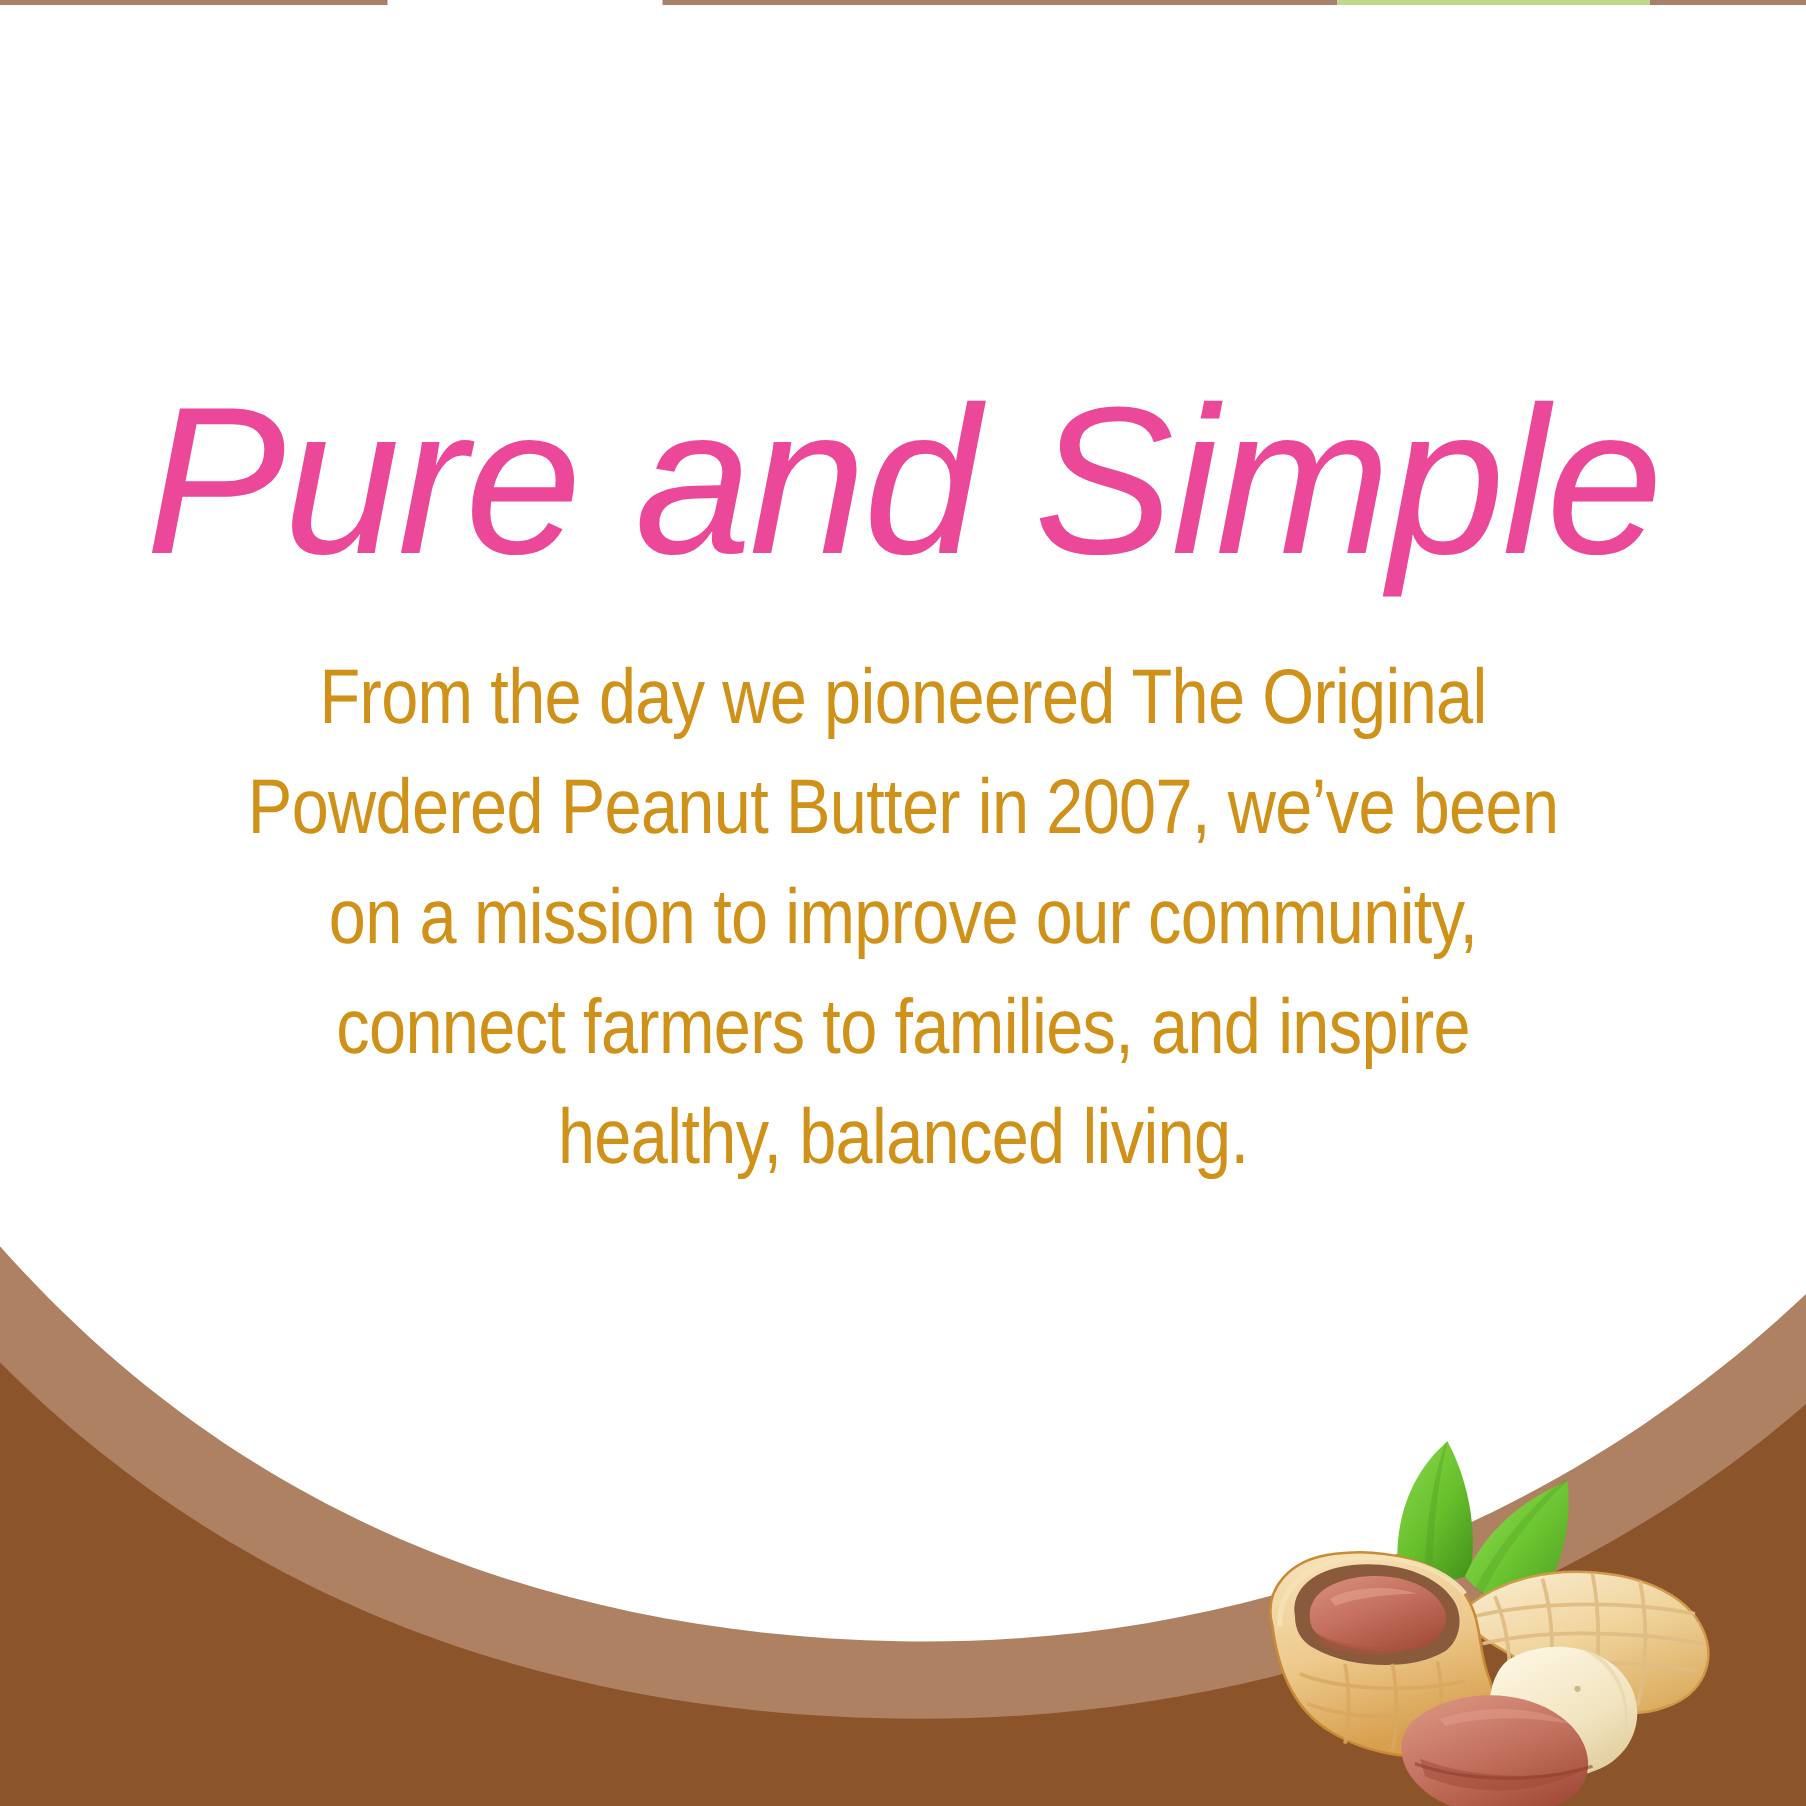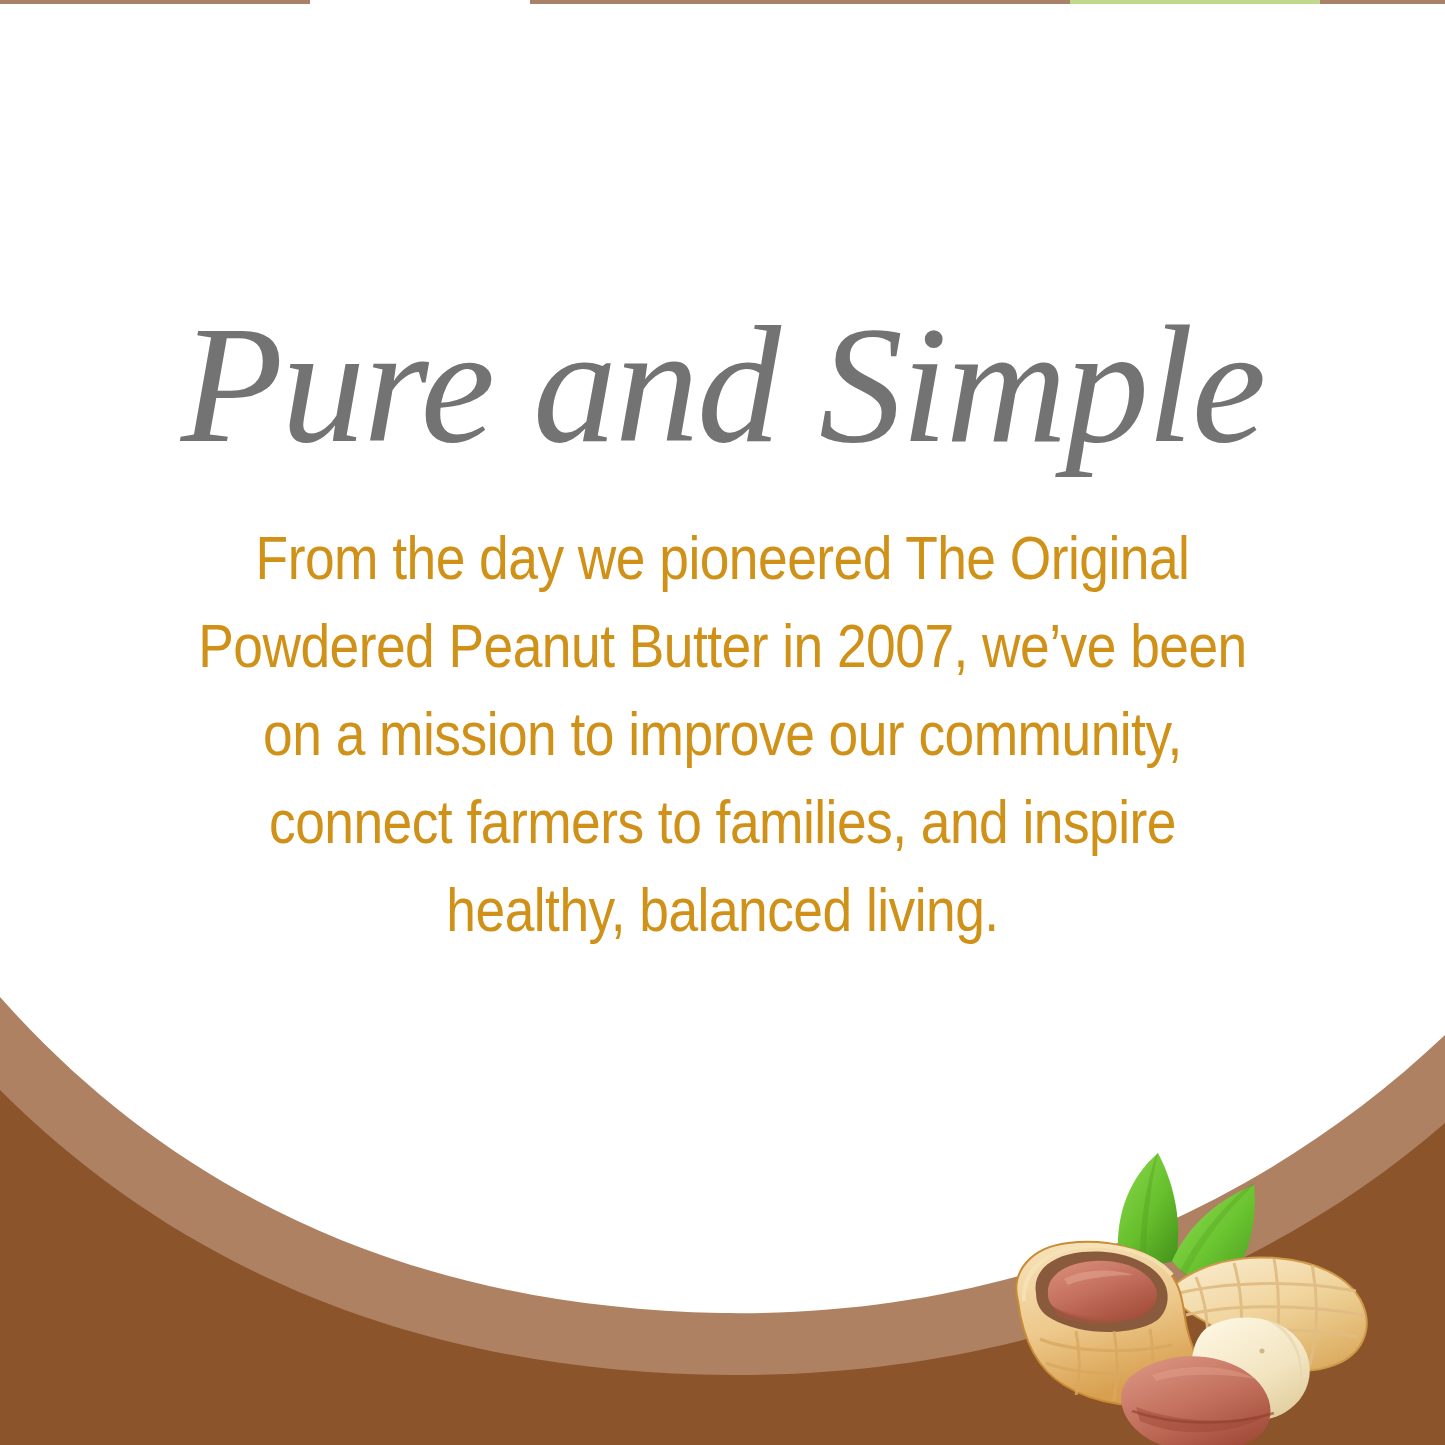--- a/index.html
+++ b/index.html
@@ -74,27 +74,27 @@
     left: 0;
     top: 0;
     width: 1445px;
     z-index: 4;
     text-align: center;
   }
 
   .headline {
     margin: 0;
     padding-top: 300px;
-    font-family: Liberation Serif, serif;
+    font-family: Liberation Sans, sans-serif;
     font-style: italic;
     font-weight: 400;
     font-size: 168px;
     line-height: 1.0;
     letter-spacing: -2px;
-    color: #737373;
+    color: #ec4899;
     white-space: nowrap;
   }
 
   .body-copy {
     margin: 0;
     padding-top: 46px;
     font-family: "Liberation Sans", sans-serif;
     font-weight: 400;
     font-size: 62px;
     line-height: 1.42;

